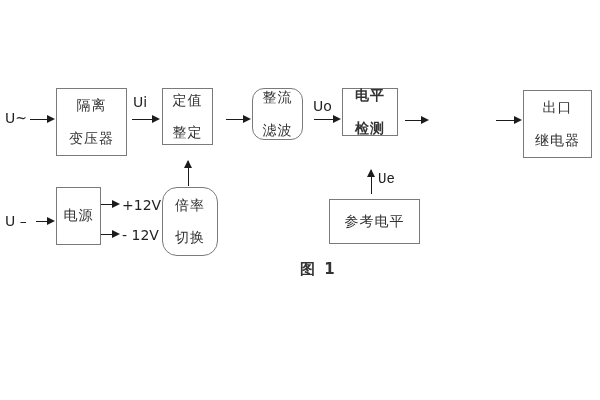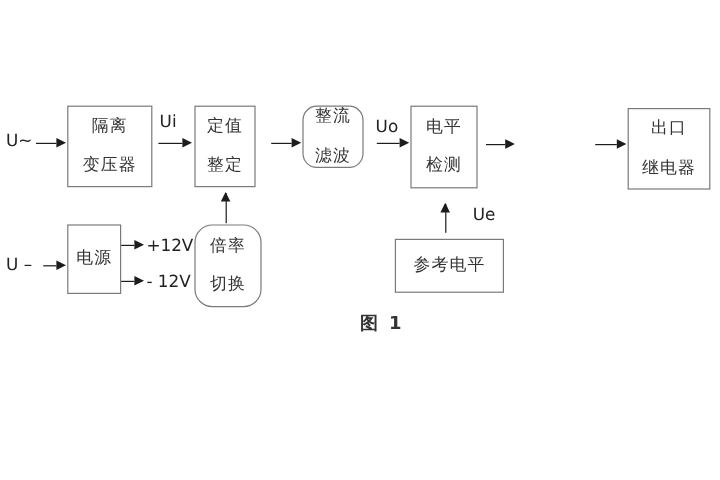--- a/index.html
+++ b/index.html
@@ -76,31 +76,31 @@
 </head>
 <body>
 
 <div class="canvas">
 
   <div class="box" style="left:56px;top:88px;width:71px;height:68px;">
     <span>隔离</span>
     <span>变压器</span>
   </div>
 
-  <div class="box" style="left:162px;top:88px;width:51px;height:68px;">
+  <div class="box" style="left:162px;top:88px;width:51px;height:57px;">
     <span>定值</span>
     <span>整定</span>
   </div>
 
   <div class="box" style="left:252px;top:88px;width:51px;height:52px;border-radius:12px;">
     <span>整流</span>
     <span>滤波</span>
   </div>
 
-  <div class="box" style="left:342px;top:88px;width:56px;height:69px;">
+  <div class="box" style="left:342px;top:88px;width:56px;height:48px;font-weight:bold;">
     <span>电平</span>
     <span>检测</span>
   </div>
 
 
   <div class="box" style="left:523px;top:90px;width:69px;height:68px;">
     <span>出口</span>
     <span>继电器</span>
   </div>
 
@@ -114,21 +114,21 @@
   </div>
 
   <div class="box" style="left:329px;top:199px;width:91px;height:45px;row-gap:0;">
     <span>参考电平</span>
   </div>
 
   <span class="sig" style="left:5px;top:111px;">U~</span>
   <span class="sig" style="left:5px;top:214px;">U –</span>
   <span class="sig" style="left:133px;top:95px;">Ui</span>
   <span class="sig" style="left:313px;top:99px;">Uo</span>
-  <span class="sig" style="left:394px;top:172px;">Ue</span>
+  <span class="sig" style="left:378px;top:172px;font-family:Liberation Mono, monospace;">Ue</span>
   <span class="sig" style="left:122px;top:198px;">+12V</span>
   <span class="sig" style="left:122px;top:228px;">- 12V</span>
 
   <div class="harrow" style="left:30px;top:119px;width:17px;"></div>
   <div class="harrow" style="left:36px;top:221px;width:11px;"></div>
   <div class="harrow" style="left:132px;top:119px;width:20px;"></div>
   <div class="harrow" style="left:226px;top:119px;width:17px;"></div>
   <div class="harrow" style="left:314px;top:119px;width:19px;"></div>
   <div class="harrow" style="left:405px;top:120px;width:16px;"></div>
   <div class="harrow" style="left:496px;top:120px;width:18px;"></div>

